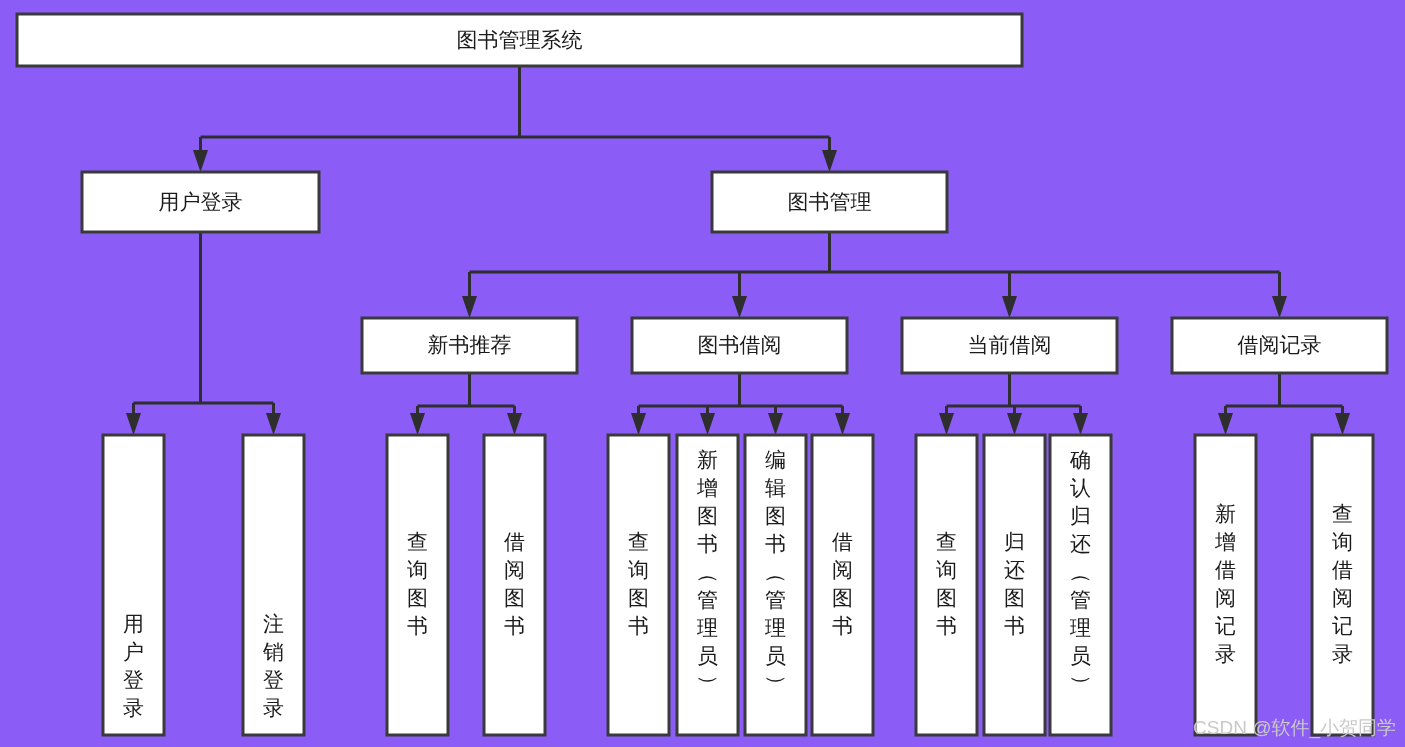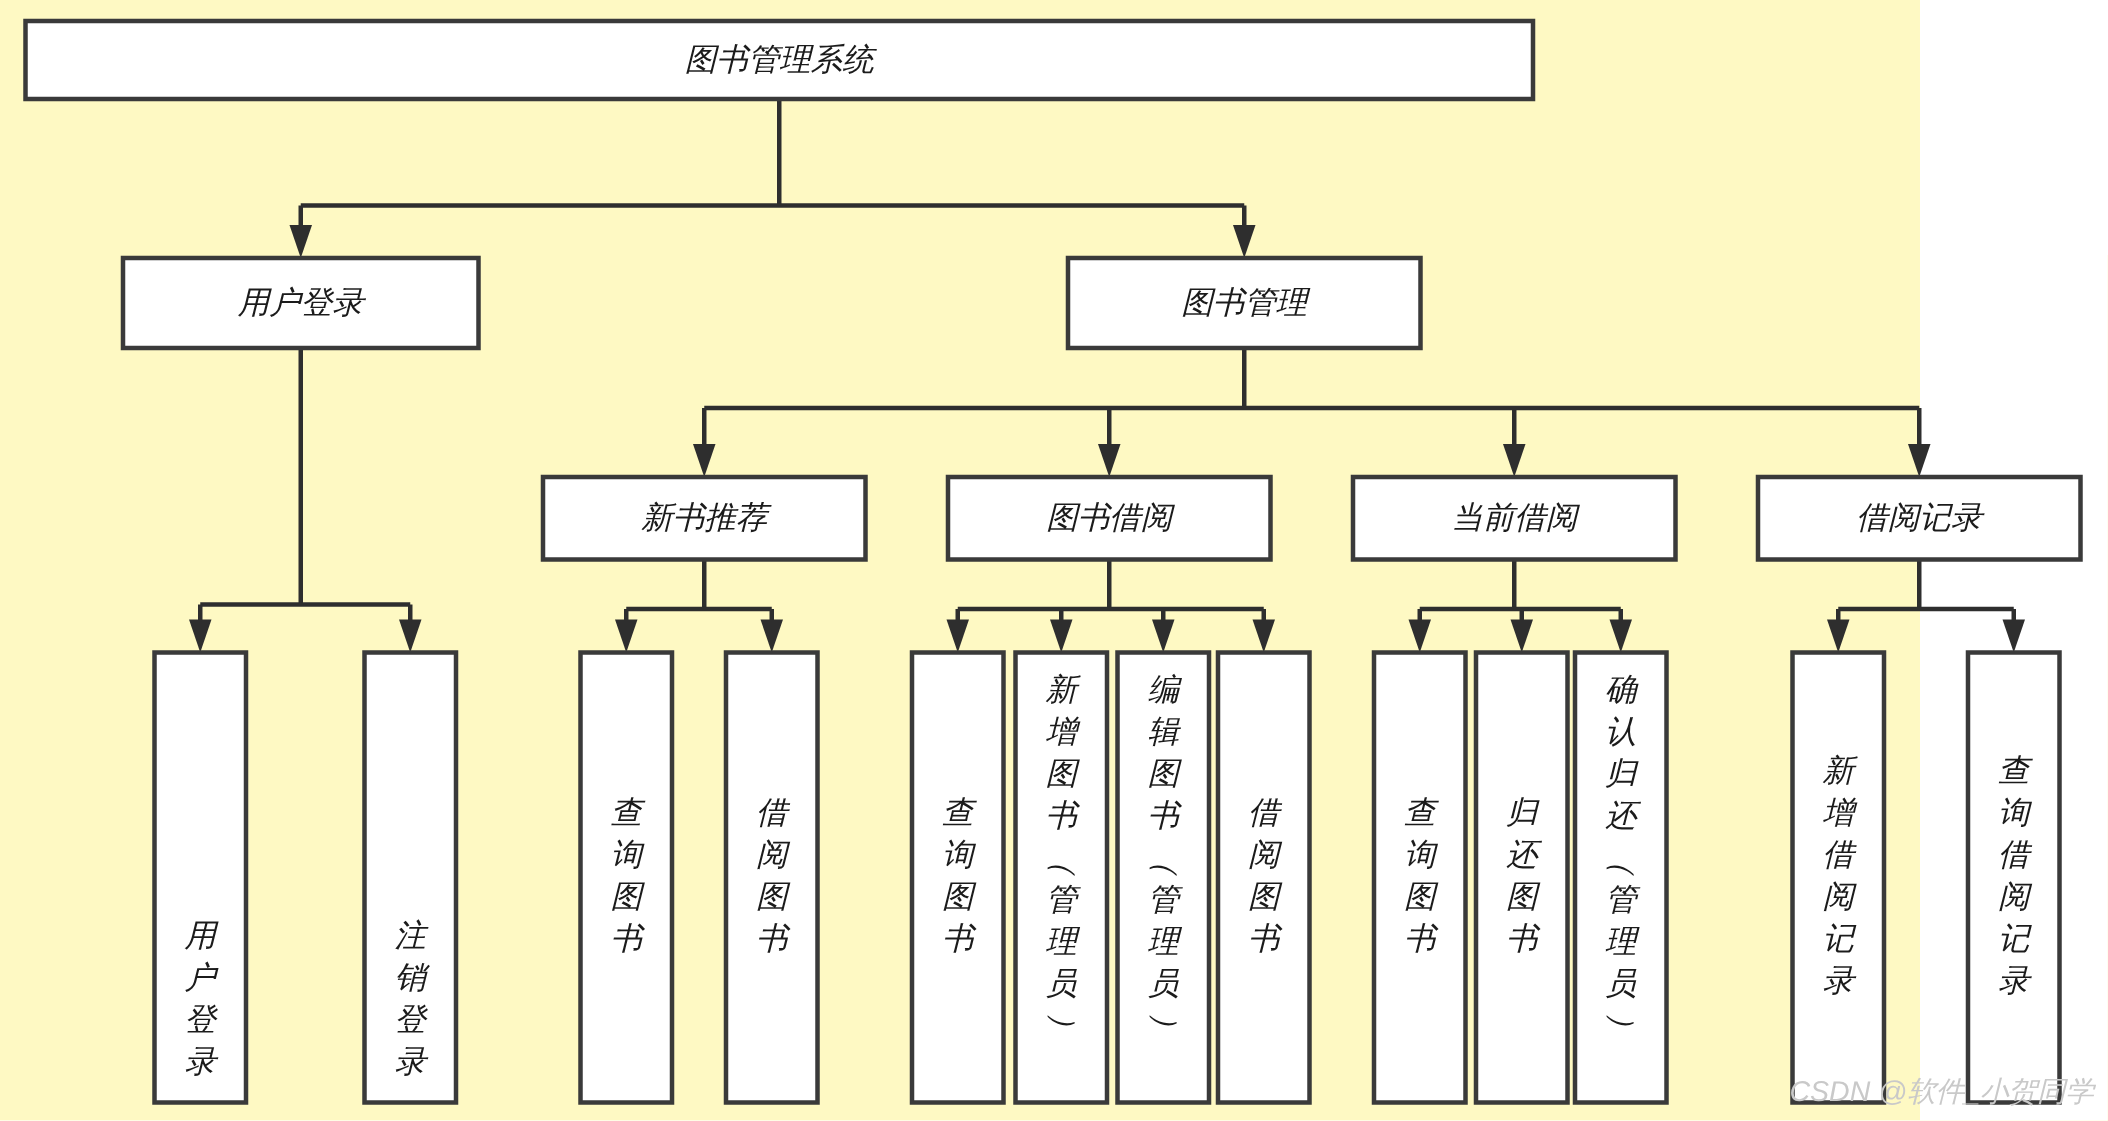--- a/index.html
+++ b/index.html
@@ -9,24 +9,23 @@
     background: #ffffff;
   }
   body {
     width: 1405px;
     height: 747px;
     font-family: "Liberation Sans", "DejaVu Sans", sans-serif;
     overflow: hidden;
   }
   #diagram-root {
     position: relative;
-    width: 1280px;
+    width: 1405px;
     height: 747px;
-    background: #fef9c3;
-    font-style: italic;
+    background: #8b5cf6;
   }
   svg.diagram-canvas {
     position: absolute;
     left: 0;
     top: 0;
     width: 1405px;
     height: 747px;
     display: block;
   }
   .node-box {

